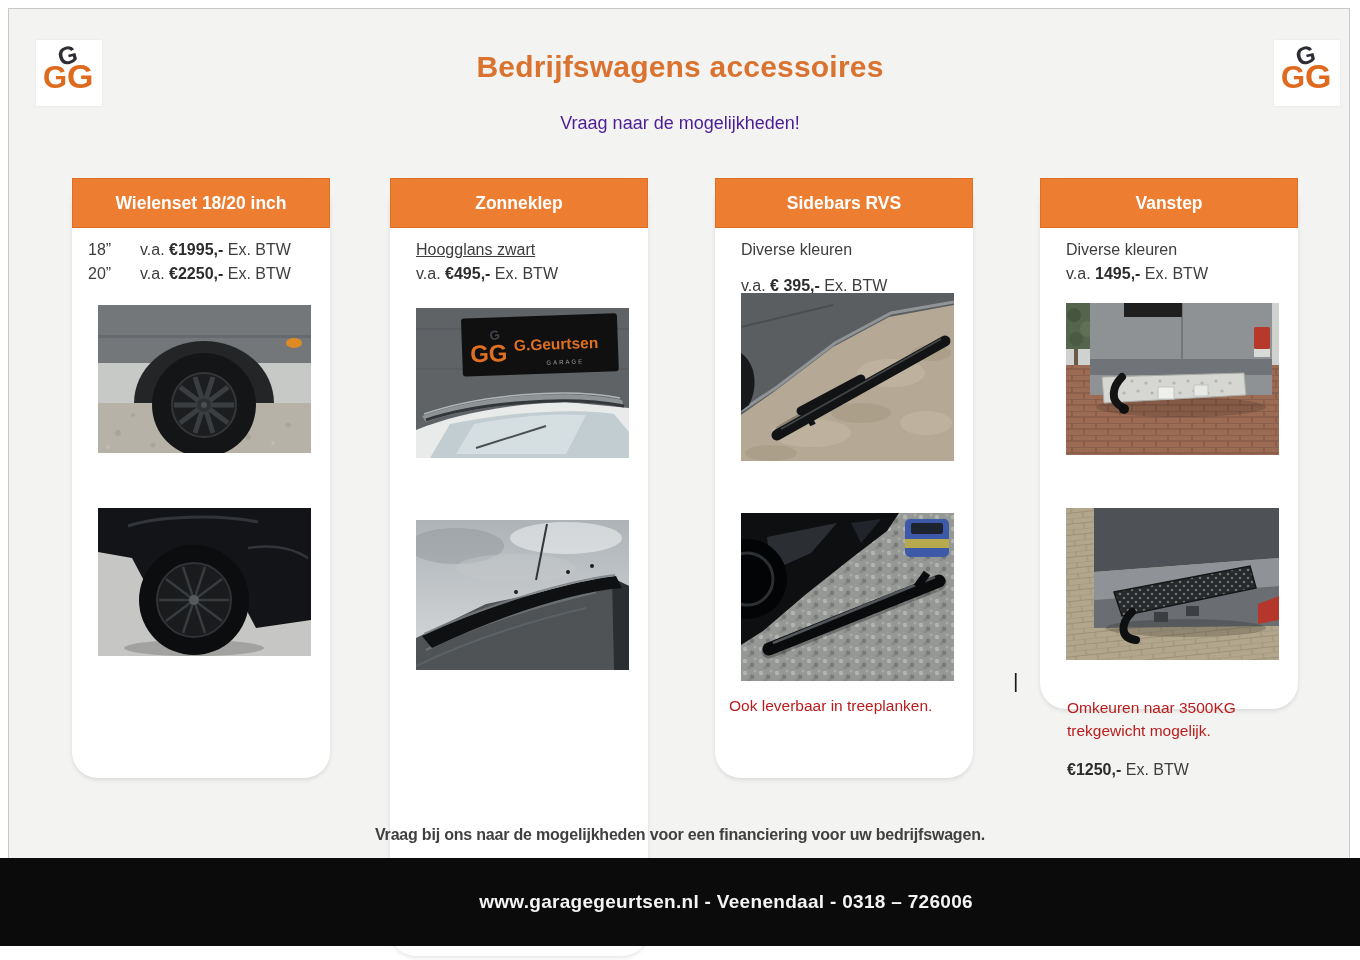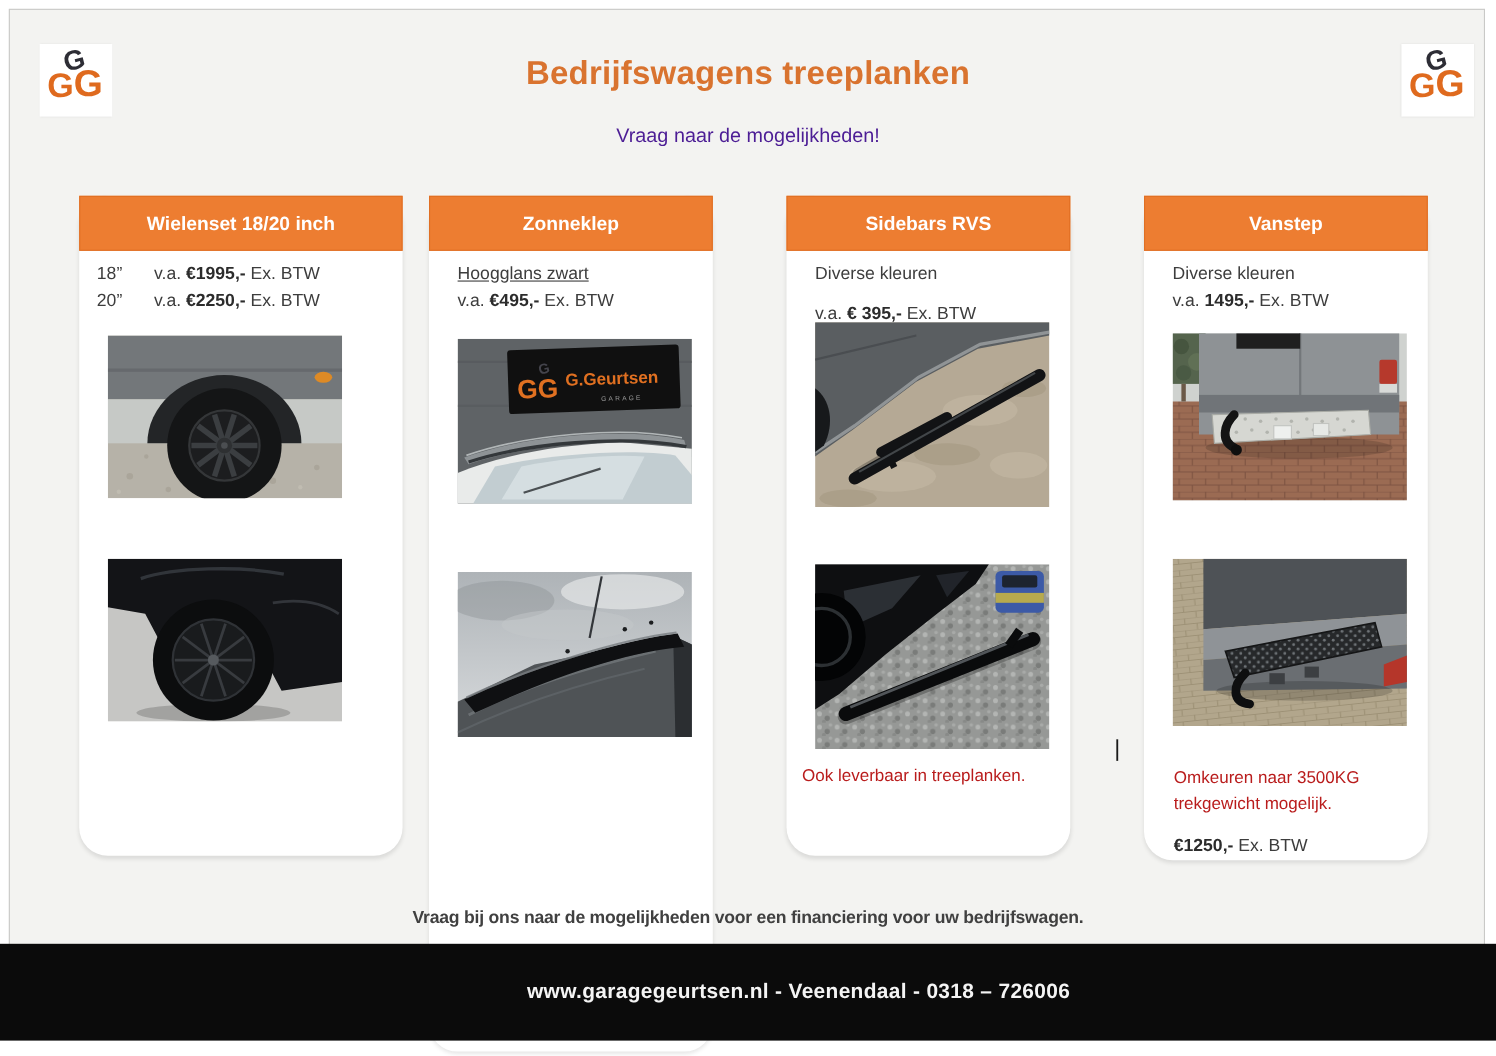--- a/index.html
+++ b/index.html
@@ -14,24 +14,24 @@
   .logo span{position:absolute;font-weight:800;line-height:1;}
   .g-dark{top:3px;left:22px;font-size:25px;color:#2d2d35;transform:rotate(-14deg);}
   .g-o1{top:22px;left:7px;font-size:31px;color:#df6a1e;}
   .g-o2{top:19px;left:31px;font-size:34px;color:#df6a1e;}
 
   .title{position:absolute;top:50px;left:0;width:100%;margin:0;text-align:center;font-size:30px;font-weight:bold;color:#d9732f;letter-spacing:.2px;}
   .subtitle{position:absolute;top:113px;left:0;width:100%;text-align:center;font-size:18px;color:#4c1d95;}
 
   
   .card{position:absolute;top:178px;width:258px;background:#ffffff;border-radius:26px;box-shadow:0 2px 4px rgba(0,0,0,.10);}
-  .c1{left:72px;height:600px;padding-left:36px;}
+  .c1{left:72px;height:600px;}
   .c2{left:390px;height:778px;}
   .c3{left:715px;height:600px;}
-  .c4{left:1040px;height:604px;}
+  .c4{left:1040px;height:531px;}
   .card-header{position:absolute;top:0;left:0;right:0;height:50px;background:#ed7d31;border:1px solid #e06f23;box-sizing:border-box;color:#ffffff;font-weight:bold;font-size:17.5px;display:flex;align-items:center;justify-content:center;}
   .txt{position:absolute;font-size:16px;color:#3d3d3d;line-height:24px;white-space:nowrap;}
   .b{font-weight:bold;color:#2c2c2c;}
   .sizecol{display:inline-block;width:52px;}
   .photo{position:absolute;left:26px;width:213px;}
   .photo svg{display:block;}
   .caption{position:absolute;font-size:15.5px;color:#b91c1c;line-height:23px;}
 
   .cursor-artifact{position:absolute;left:1013px;top:669px;font-size:21px;color:#1a1a1a;font-weight:400;}
 
@@ -49,21 +49,21 @@
     <span class="g-dark">G</span>
     <span class="g-o1">G</span>
     <span class="g-o2">G</span>
   </div>
   <div class="logo logo-right">
     <span class="g-dark">G</span>
     <span class="g-o1">G</span>
     <span class="g-o2">G</span>
   </div>
 
-  <h1 class="title">Bedrijfswagens treeplanken</h1>
+  <h1 class="title">Bedrijfswagens accessoires</h1>
   <div class="subtitle">Vraag naar de mogelijkheden!</div>
 
   <section class="card c1">
     <div class="card-header">Wielenset 18/20 inch</div>
     <div class="txt" style="top:60px;left:16px;">
       <span class="sizecol">18”</span><span>v.a. </span><span class="b">€1995,-</span><span> Ex. BTW</span>
     </div>
     <div class="txt" style="top:84px;left:16px;">
       <span class="sizecol">20”</span><span>v.a. </span><span class="b">€2250,-</span><span> Ex. BTW</span>
     </div>

